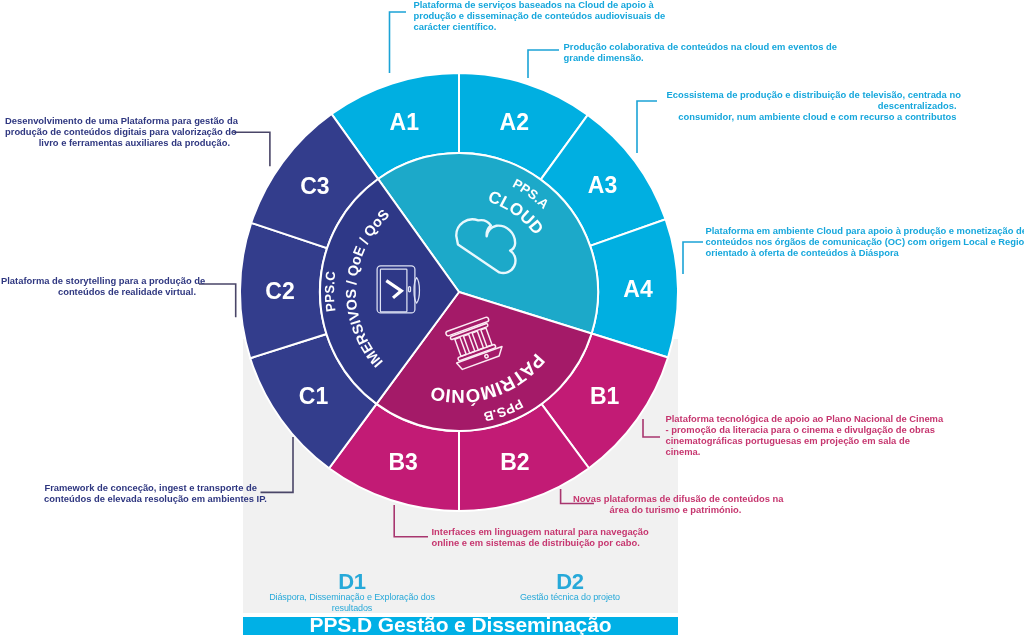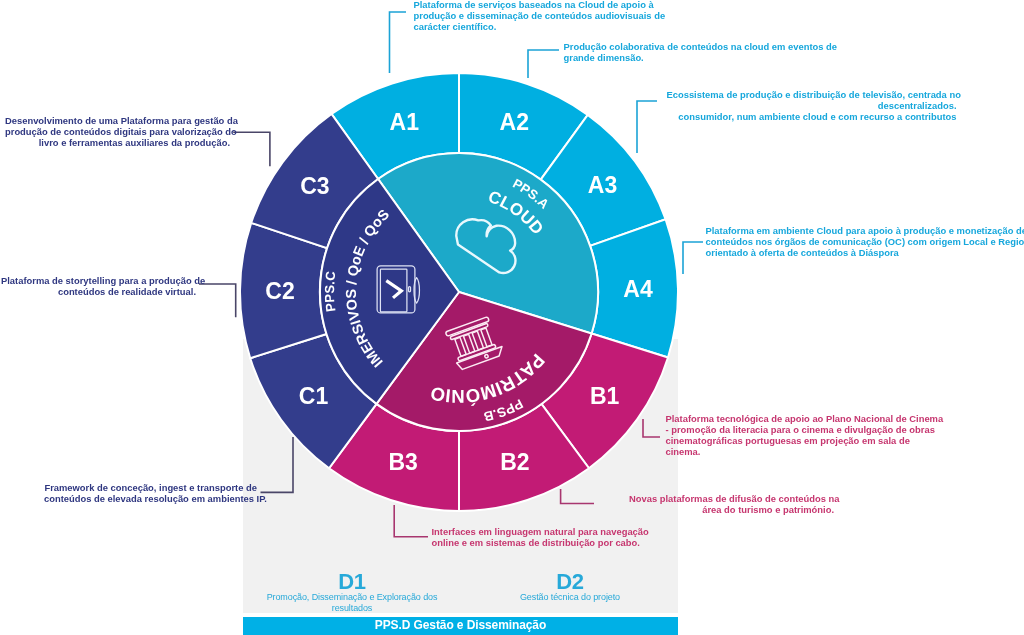--- a/index.html
+++ b/index.html
@@ -29,21 +29,21 @@
   .lead.c{stroke:#4A4668;}
   .callout{font-size:9.4px;line-height:11.0px;letter-spacing:0px;}
   .callout.ca{color:#16A7DC;}
   .callout.cb{color:#C6366F;}
   .callout.cc{color:#2F3780;}
   .fcol{position:absolute;top:572px;text-align:center;}
   .fcode{font-size:22px;font-weight:bold;color:#27A9D9;line-height:19px;letter-spacing:-0.2px;}
   .fdesc .ln{display:block;white-space:nowrap;}
   .fdesc{font-size:9px;font-weight:normal;color:#27A9D9;line-height:11px;margin-top:1px;letter-spacing:-0.1px;}
   #bar{position:absolute;left:243px;top:617px;width:435px;height:18px;background:#00B0E6;
-       color:#ffffff;font-size:12px;font-weight:bold;text-align:center;line-height:16px;letter-spacing:-0.1px;}
+       color:#ffffff;font-size:21px;font-weight:bold;text-align:center;line-height:16px;letter-spacing:-0.1px;}
 </style>
 </head>
 <body>
 
 <div id="stage">
 
   <svg id="wheel" width="1024" height="635" viewBox="0 0 1024 635">
 
     <rect id="panel" x="243" y="339" width="435" height="274"></rect>
 
@@ -157,21 +157,21 @@
       <span class="ln">Plataforma em ambiente Cloud para apoio à produção e monetização de</span>
       <span class="ln">conteúdos nos órgãos de comunicação (OC) com origem Local e Regional,</span>
       <span class="ln">orientado à oferta de conteúdos à Diáspora</span>
     </div>
   <div class="callout cb" style="left:665.5px;top:412.5px;width:272px;text-align:left">
       <span class="ln">Plataforma tecnológica de apoio ao Plano Nacional de Cinema</span>
       <span class="ln">- promoção da literacia para o cinema e divulgação de obras</span>
       <span class="ln">cinematográficas portuguesas em projeção em sala de</span>
       <span class="ln">cinema.</span>
     </div>
-  <div class="callout cb" style="left:629px;top:493px;width:205px;text-align:right">
+  <div class="callout cb" style="left:573px;top:493px;width:205px;text-align:center">
       <span class="ln">Novas plataformas de difusão de conteúdos na</span>
       <span class="ln">área do turismo e património.</span>
     </div>
   <div class="callout cb" style="left:431.5px;top:525.5px;width:215px;text-align:left">
       <span class="ln">Interfaces em linguagem natural para navegação</span>
       <span class="ln">online e em sistemas de distribuição por cabo.</span>
     </div>
   <div class="callout cc" style="left:44px;top:481.5px;width:213px;text-align:right">
       <span class="ln">Framework de conceção, ingest e transporte de</span>
       <span class="ln">conteúdos de elevada resolução em ambientes IP.</span>
@@ -183,21 +183,21 @@
   <div class="callout cc" style="left:5px;top:115px;width:225px;text-align:right">
       <span class="ln">Desenvolvimento de uma Plataforma para gestão da</span>
       <span class="ln">produção de conteúdos digitais para valorização do</span>
       <span class="ln">livro e ferramentas auxiliares da produção.</span>
     </div>
 
   <div id="footer">
     <div class="fcol" style="left:243px;width:218px">
       <div class="fcode">D1</div>
       <div class="fdesc">
-          <span class="ln">Promoção, Disseminação e Exploração dos</span>
+          <span class="ln">Diáspora, Disseminação e Exploração dos</span>
           <span class="ln">resultados</span>
         </div>
     </div>
     <div class="fcol" style="left:461px;width:218px">
       <div class="fcode">D2</div>
       <div class="fdesc">
           <span class="ln">Gestão técnica do projeto</span>
         </div>
     </div>
     <div id="bar">

